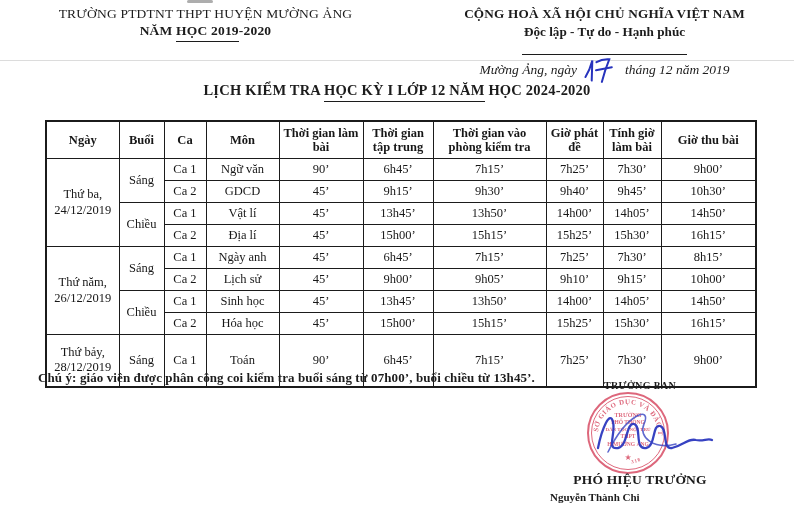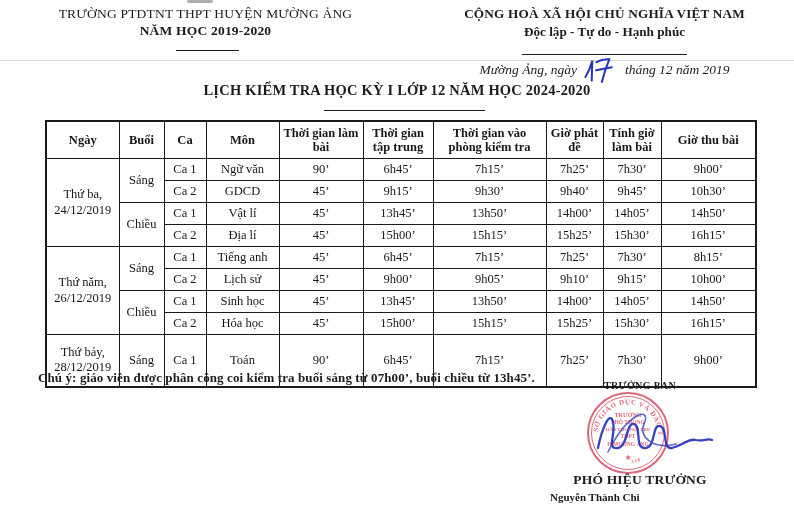--- a/index.html
+++ b/index.html
@@ -10,21 +10,21 @@
   }
   .abs{position:absolute;}
   
   .scan-line{left:0;top:60px;width:794px;height:1px;background:#dcdcdc;}
   .scan-smudge{left:187px;top:0;width:26px;height:3px;background:#6a6a6a;opacity:.55;border-radius:2px;}
 
   
   .hdr-left{left:18px;top:5px;width:375px;text-align:center;line-height:17px;font-size:13.5px;}
   .hdr-left .l1{font-weight:normal;letter-spacing:.2px;}
   .hdr-left .l2,.hdr-left .l3{font-weight:bold;letter-spacing:.2px;}
-  .u-part{border-bottom:1.4px solid #1c1c1c;padding-bottom:12px;}
+  .u-part{border-bottom:1.4px solid #1c1c1c;padding-bottom:3px;}
 
   .hdr-right{left:432px;top:5px;width:345px;text-align:center;line-height:17px;font-size:13.2px;}
   .hdr-right .l1{font-weight:bold;letter-spacing:.2px;}
   .hdr-right .l2{font-weight:bold;display:inline-block;border-bottom:1.5px solid #1c1c1c;padding:0 2px 14px 2px;margin-top:1px;}
   .date-line{margin-top:6px;font-style:italic;font-size:13.5px;white-space:nowrap;}
   .hand-17{display:inline-block;width:34px;height:28px;vertical-align:middle;margin:-6px 8px -4px 6px;transform:rotate(-4deg);}
 
   
   .doc-title{left:0;top:82px;width:794px;text-align:center;font-weight:bold;font-size:14.5px;letter-spacing:.2px;}
 
@@ -154,21 +154,21 @@
       <td>15h30’</td>
       <td>16h15’</td>
     </tr>
     <tr>
       <td class="day" rowspan="4">
           <div>Thứ năm,</div>
           <div>26/12/2019</div>
         </td>
       <td rowspan="2">Sáng</td>
       <td>Ca 1</td>
-      <td>Tiếng anh</td>
+      <td>Ngày anh</td>
       <td>45’</td>
       <td>6h45’</td>
       <td>7h15’</td>
       <td>7h25’</td>
       <td>7h30’</td>
       <td>8h15’</td>
     </tr>
     <tr>
       <td>Ca 2</td>
       <td>Lịch sử</td>

